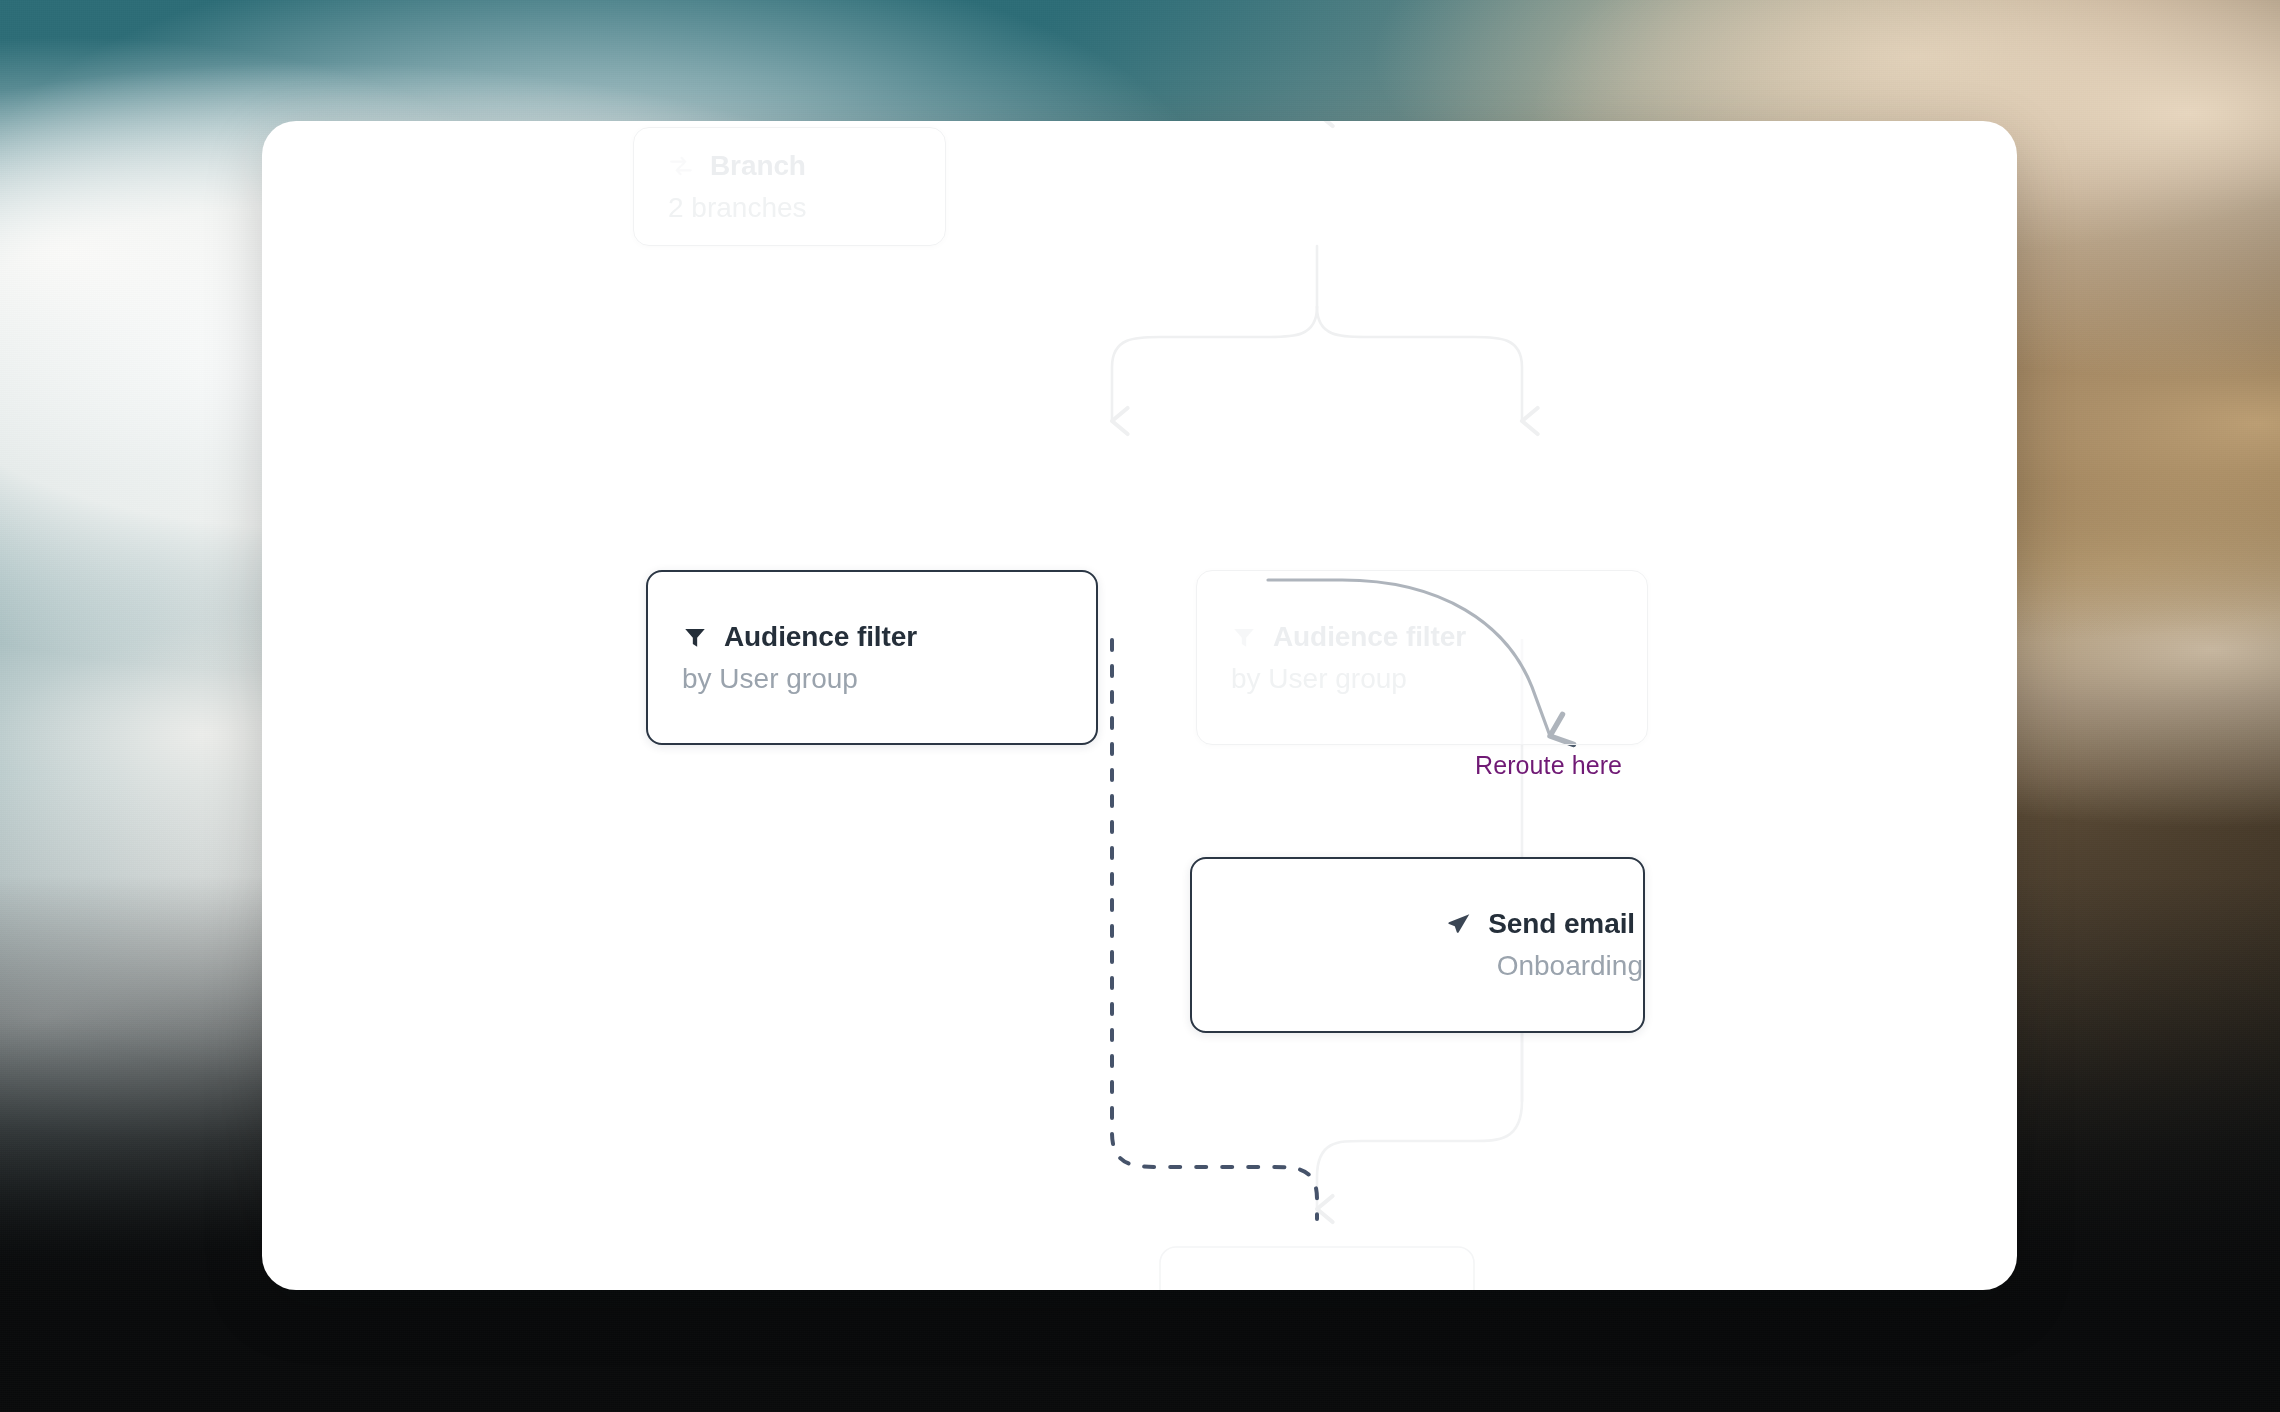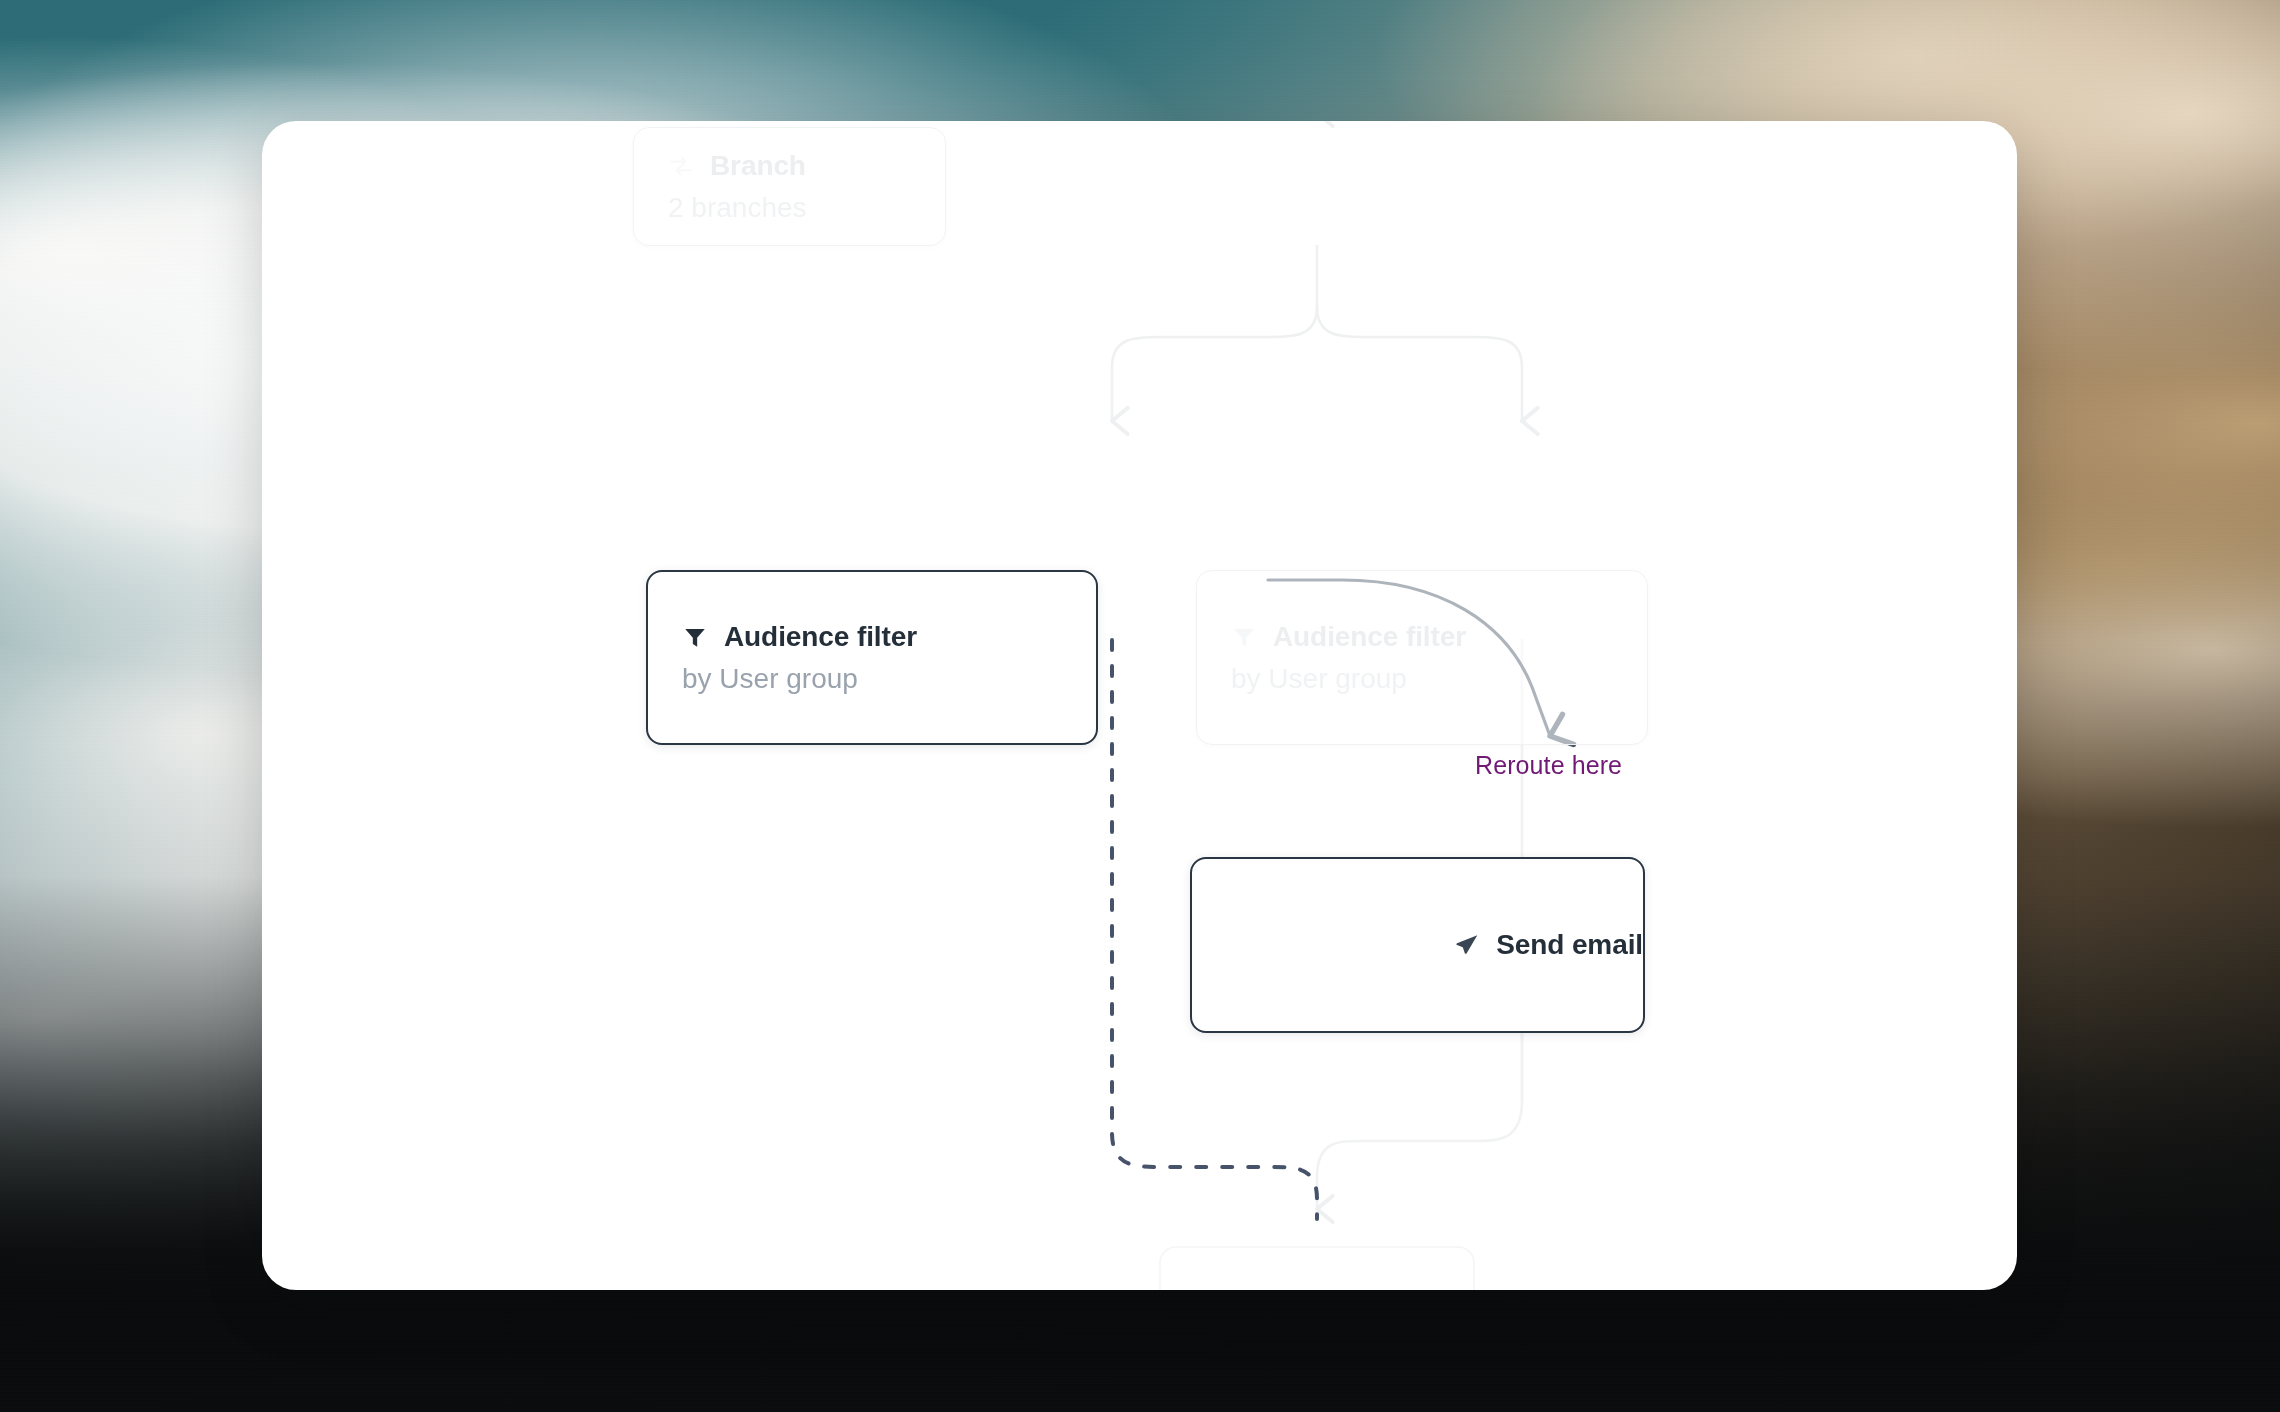--- a/index.html
+++ b/index.html
@@ -123,21 +123,21 @@
   }
   .node.ghost {
     border: 1.5px solid #f1f2f3;
     background: rgba(255,255,255,.55);
     box-shadow: 0 1px 6px rgba(30,41,59,.025);
   }
   .node-title-row {
     display: flex;
     align-items: center;
     gap: 16px;
-    padding: 0 0 0 34px;
+    padding: 0 8px 0 34px;
   }
   .node-icon { width: 26px; height: 26px; display: block; flex: none; }
   .node-title {
     font-size: 28px;
     font-weight: bold;
     letter-spacing: -0.1px;
     color: #252f3a;
     white-space: nowrap;
   }
   .node-sub {
@@ -247,17 +247,18 @@
     <div class="node-sub">by User group</div>
   </div>
 
   <div class="node active" style="left:928px; top:736px; width:455px; height:176px;align-items:flex-end;">
     <div class="node-title-row">
       <svg class="node-icon" viewBox="0 0 24 24">
         <path d="M21.5 3 2.8 10.4c-.8.3-.8 1.4 0 1.7l5.3 1.9 1.9 5.5c.3.8 1.4.8 1.7 0L21.5 3z" fill="#3b4654"></path>
       </svg>
       <span class="node-title">Send email</span>
     </div>
+    <div class="node-sub">Onboarding</div>
   </div>
 
   <div id="reroute-label" style="left:1213px; top:630px;">Reroute here</div>
 
 </div>
 
 </body></html>

